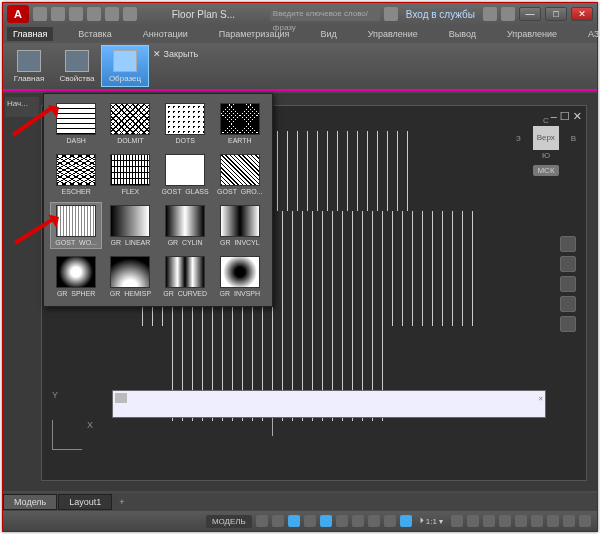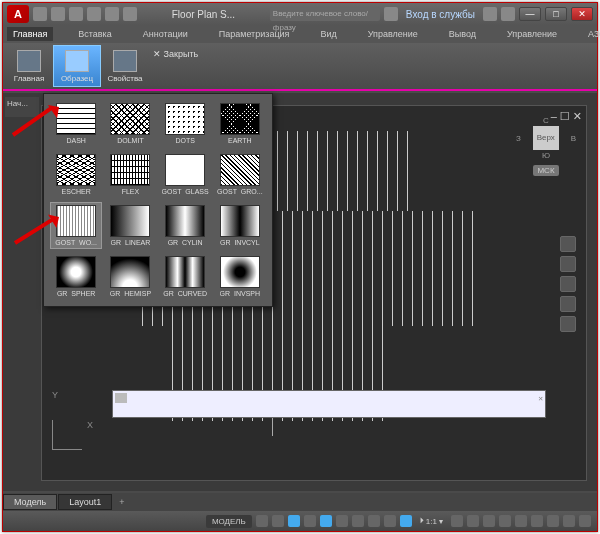--- a/index.html
+++ b/index.html
@@ -143,27 +143,27 @@
     <span class="menu-icon"></span>
     <span class="menu-icon"></span>
     <span class="menu-icon"></span>
   </div>
 
   <div class="ribbon">
     <div class="ribbon-btn">
       <div class="ribbon-ico"></div>
       <span>Главная</span>
     </div>
+    <div class="ribbon-btn">
+      <div class="ribbon-ico"></div>
+      <span>Свойства</span>
+    </div>
     <div class="ribbon-btn highlight">
       <div class="ribbon-ico" style="background:#9cf"></div>
       <span>Образец</span>
-    </div>
-    <div class="ribbon-btn">
-      <div class="ribbon-ico"></div>
-      <span>Свойства</span>
     </div>
     <div class="ribbon-close">
       <span style="margin-right:3px;">✕</span>
         <span>Закрыть</span>
     </div>
   </div>
 
   <div class="workspace">
     <div class="sidebar-left">Нач...</div>
     <div class="canvas">

